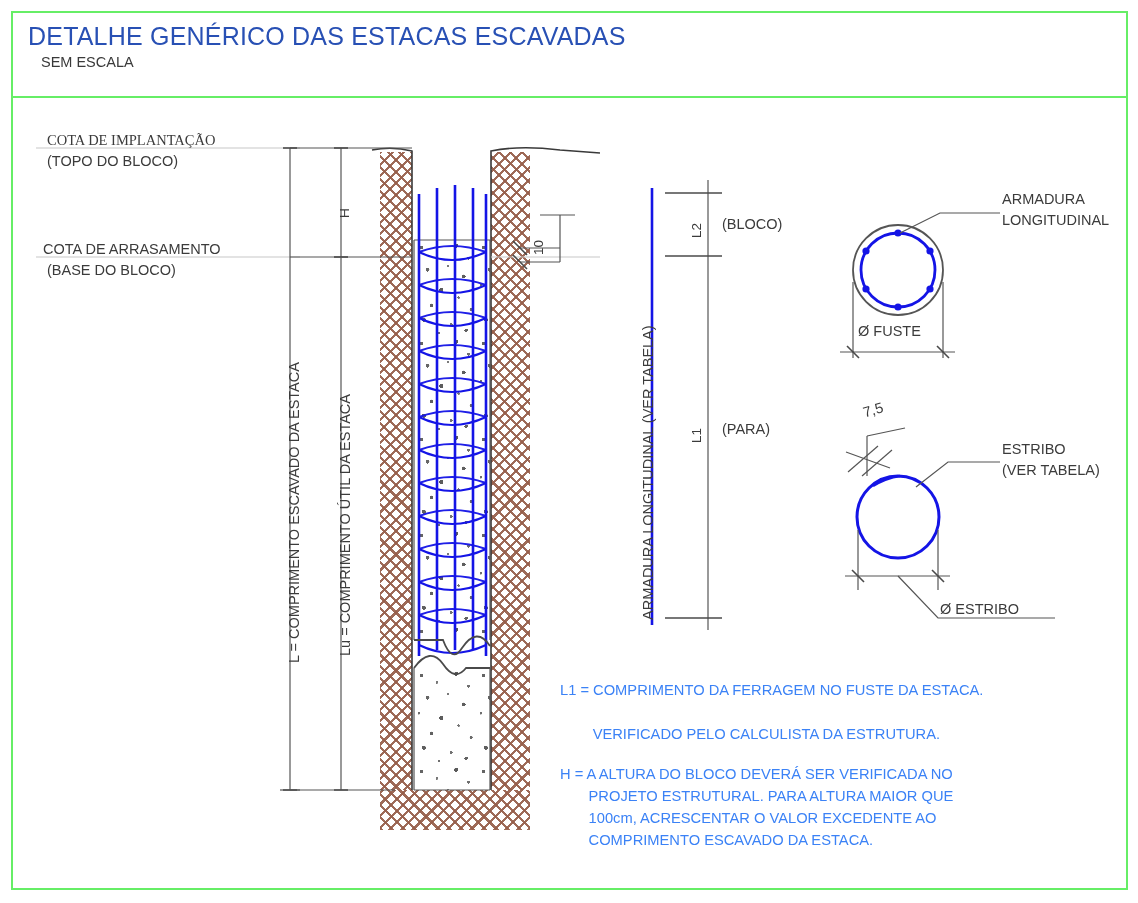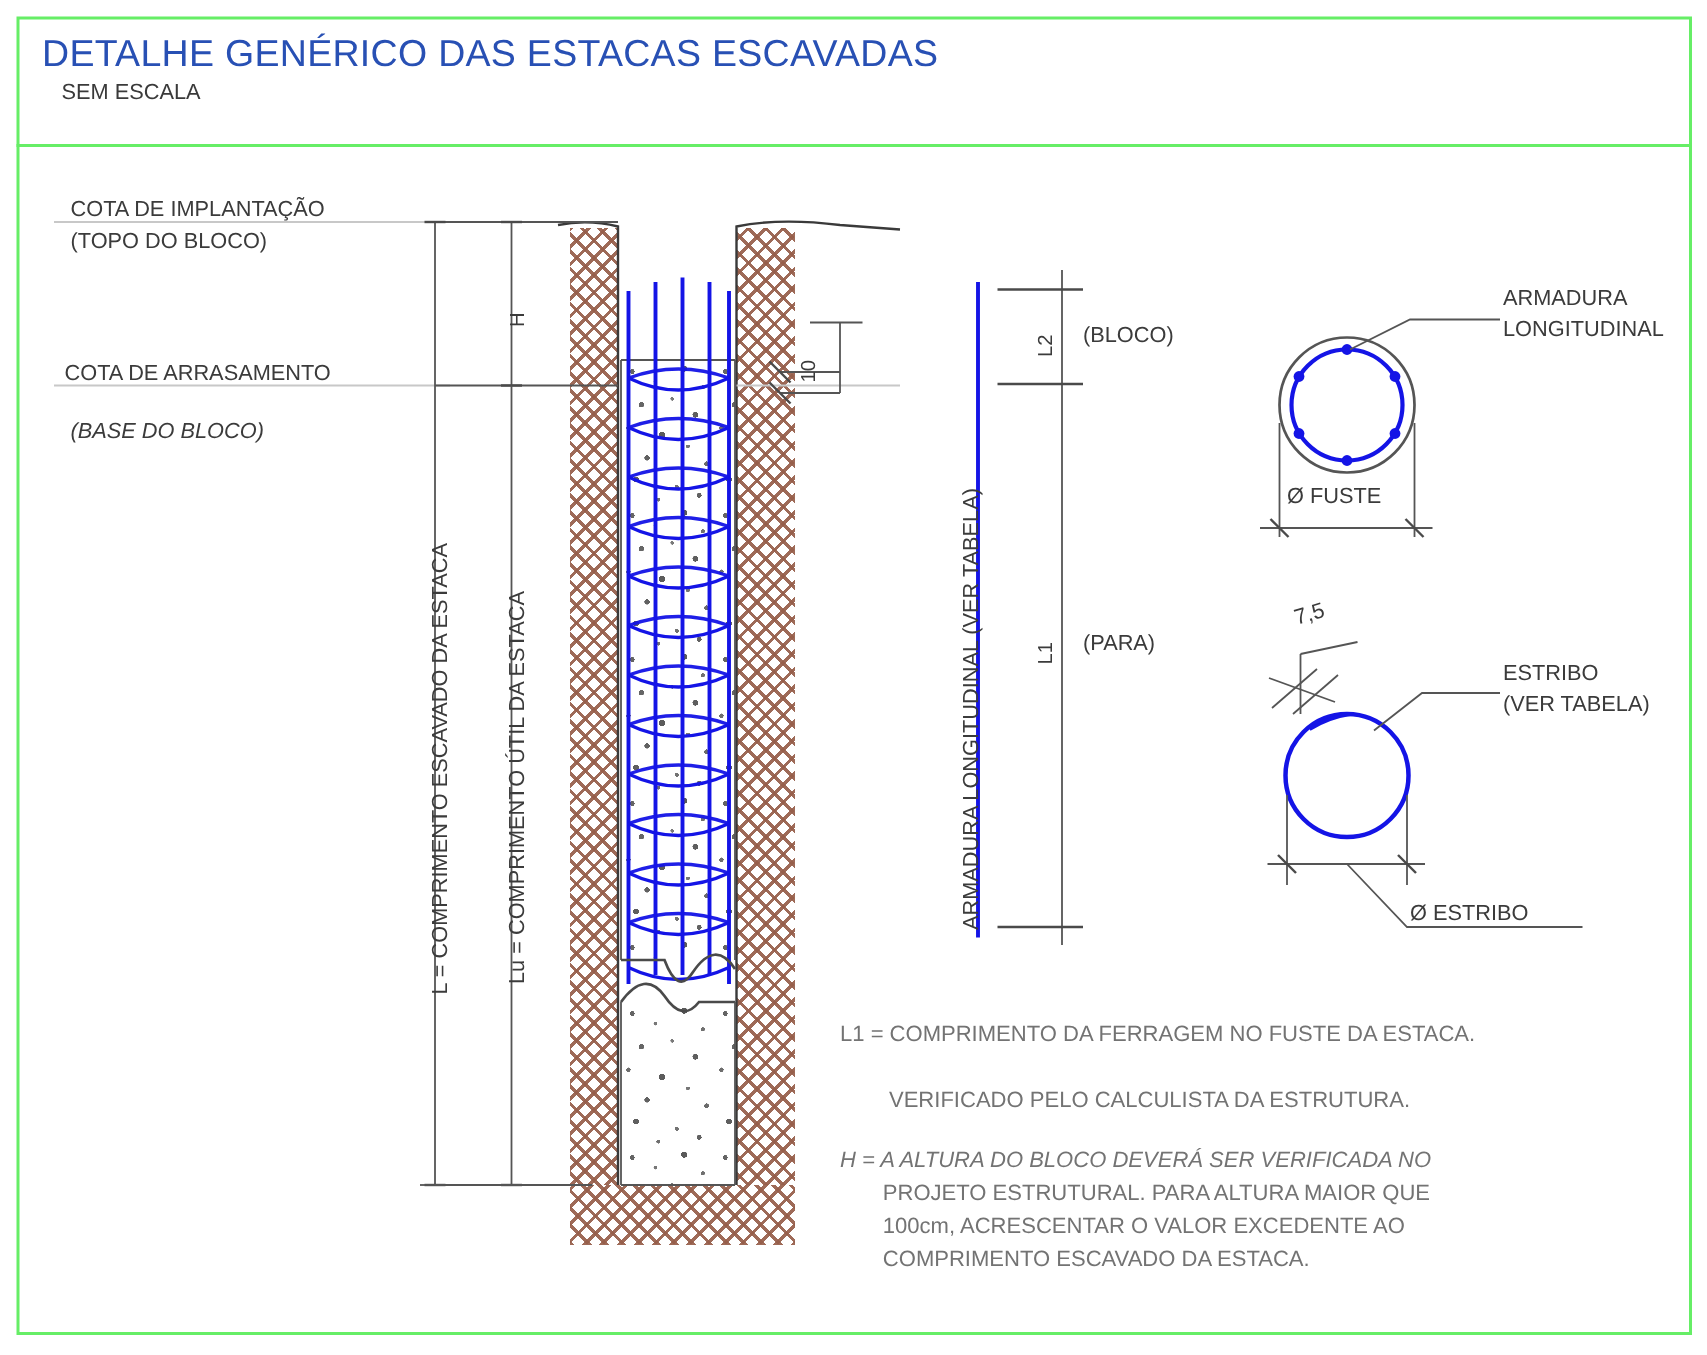--- a/index.html
+++ b/index.html
@@ -113,21 +113,21 @@
   
   .svg-layer {
     position: absolute;
     left: 0; top: 0;
     width: 1138px; height: 903px;
     pointer-events: none;
   }
   .notes {
     position: absolute;
     font-size: 14.7px;
-    color: #737373;
+    color: #3b82f6;
     line-height: 1.47;
     white-space: pre;
   }
 </style>
 </head>
 <body>
 
 <div id="root">
 
   <div class="frame"></div>
@@ -288,25 +288,25 @@
 
     <line class="ln" x1="858" y1="530" x2="858" y2="590"></line>
     <line class="ln" x1="938" y1="530" x2="938" y2="590"></line>
     <line class="ln" x1="845" y1="576" x2="950" y2="576"></line>
     <line class="lnd" x1="852" y1="570" x2="864" y2="582"></line>
     <line class="lnd" x1="932" y1="570" x2="944" y2="582"></line>
 
     <path class="ln" d="M 898 576 L 938 618 L 1055 618"></path>
   </svg>
 
-  <div class="txt" style="left:47px; top:131px;">COTA DE IMPLANTAÇÃO</div>
+  <div class="txt" style="left:47px; top:131px;font-family:Liberation Serif, serif;">COTA DE IMPLANTAÇÃO</div>
   <div class="txt" style="left:47px; top:152px;">(TOPO DO BLOCO)</div>
 
   <div class="txt" style="left:43px; top:240px;">COTA DE ARRASAMENTO</div>
-  <div class="txt" style="left:47px; top:279px;font-style:italic;">(BASE DO BLOCO)</div>
+  <div class="txt" style="left:47px; top:261px;">(BASE DO BLOCO)</div>
 
   <div class="vtxt" style="left:286px; top:663px;">L = COMPRIMENTO ESCAVADO DA ESTACA</div>
   <div class="vtxt" style="left:337px; top:656px;">Lu = COMPRIMENTO ÚTIL DA ESTACA</div>
   <div class="vtxt sm" style="left:337px; top:218px;">H</div>
   <div class="vtxt sm" style="left:531px; top:255px;">10</div>
 
   <div class="vtxt" style="left:640px; top:620px;">ARMADURA LONGITUDINAL (VER TABELA)</div>
   <div class="vtxt sm" style="left:689px; top:238px;">L2</div>
   <div class="txt" style="left:722px; top:215px;">(BLOCO)</div>
   <div class="vtxt sm" style="left:689px; top:443px;">L1</div>
@@ -317,18 +317,18 @@
   <div class="txt" style="left:858px; top:322px;">Ø FUSTE</div>
 
   <div class="txt" style="left:1002px; top:440px;">ESTRIBO</div>
   <div class="txt" style="left:1002px; top:461px;">(VER TABELA)</div>
   <div class="txt" style="left:940px; top:600px;">Ø ESTRIBO</div>
   <div class="txt" style="left:861px; top:404px; transform:rotate(-16deg); transform-origin:0 0;">7,5</div>
 
   <div class="notes" style="left:560px; top:680px;">L1 = COMPRIMENTO DA FERRAGEM NO FUSTE DA ESTACA.</div>
   <div class="notes" style="left:560px; top:724px;">        VERIFICADO PELO CALCULISTA DA ESTRUTURA.</div>
 
-  <div class="notes" style="left:560px; top:764px;font-style:italic;">H = A ALTURA DO BLOCO DEVERÁ SER VERIFICADA NO</div>
+  <div class="notes" style="left:560px; top:764px;">H = A ALTURA DO BLOCO DEVERÁ SER VERIFICADA NO</div>
   <div class="notes" style="left:560px; top:786px;">       PROJETO ESTRUTURAL. PARA ALTURA MAIOR QUE</div>
   <div class="notes" style="left:560px; top:808px;">       100cm, ACRESCENTAR O VALOR EXCEDENTE AO</div>
   <div class="notes" style="left:560px; top:830px;">       COMPRIMENTO ESCAVADO DA ESTACA.</div>
 
 </div>
 
 </body></html>

